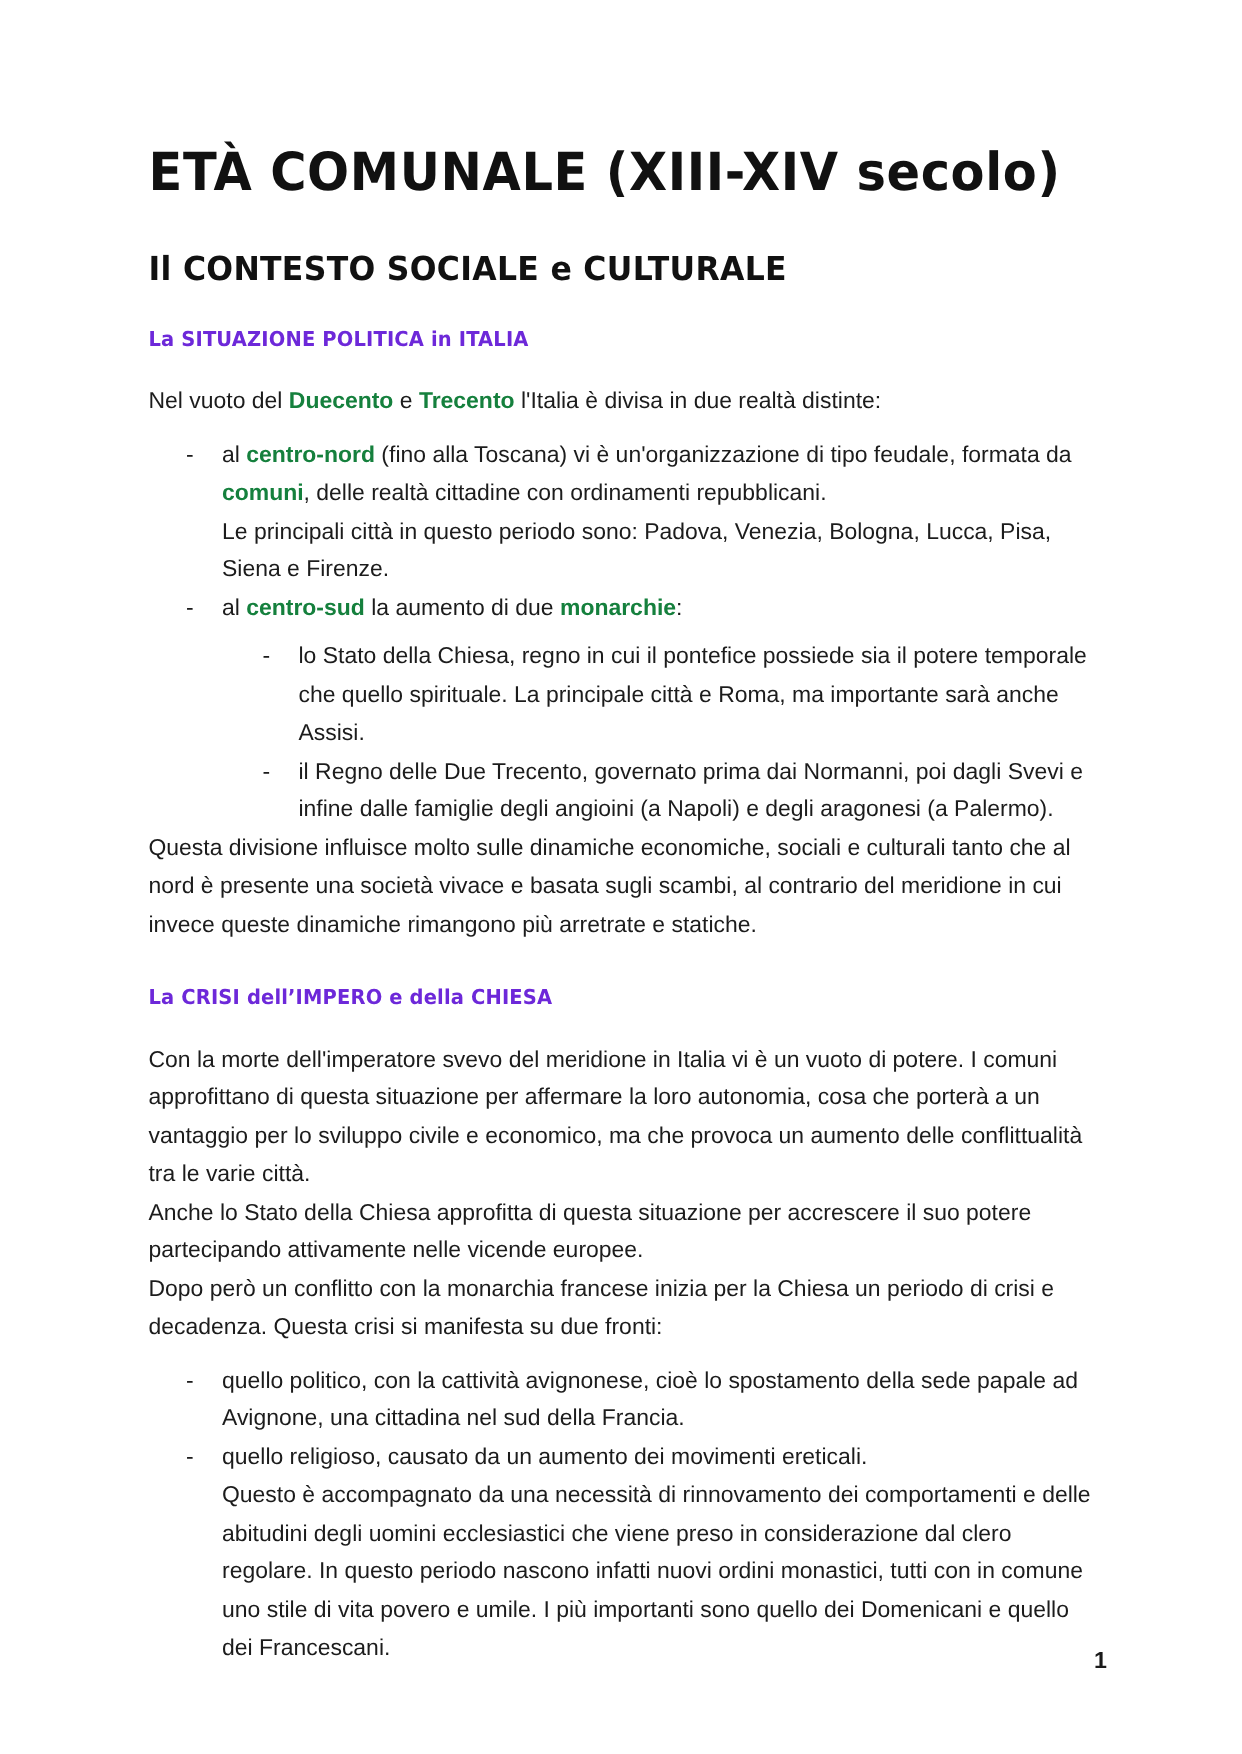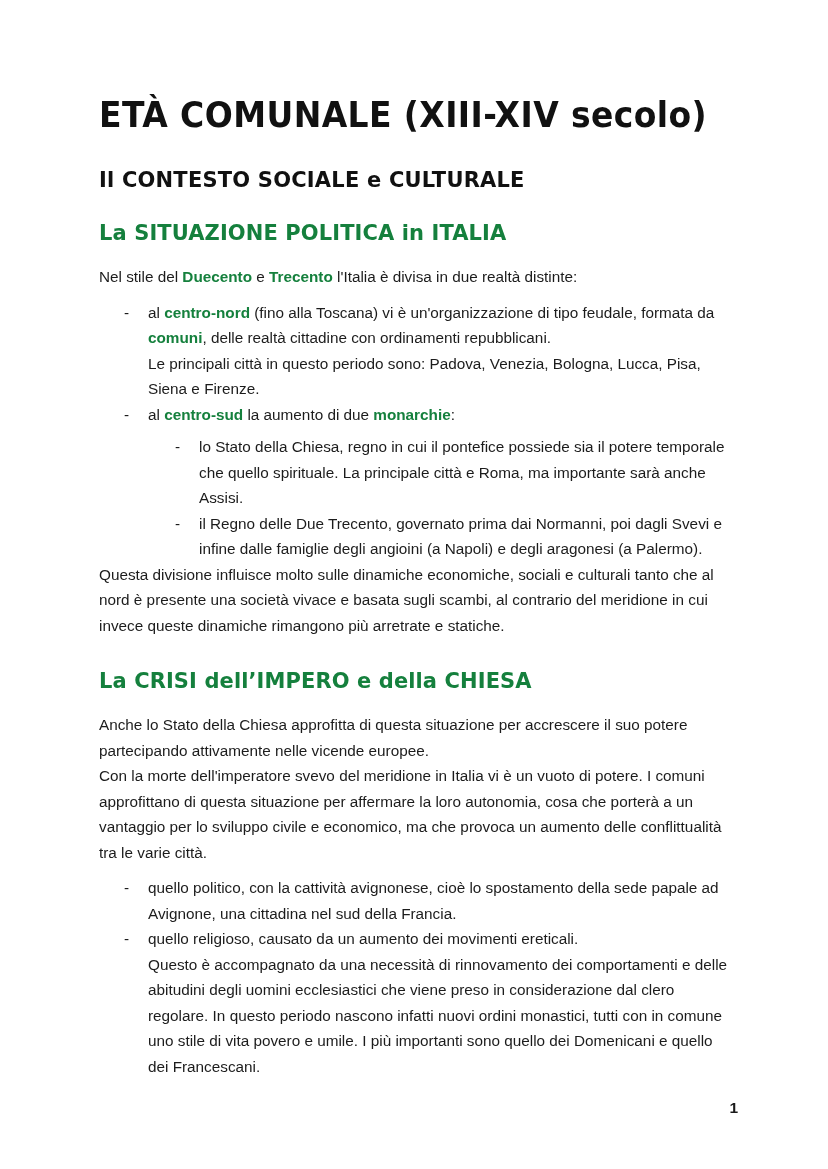--- a/index.html
+++ b/index.html
@@ -43,25 +43,25 @@
     line-height: 1.15;
     letter-spacing: 0.2px;
     margin: 0 0 29px 0;
     color: #111111;
     transform: scaleY(1.05);
     transform-origin: left top;
   }
   .h3 {
     font-family: "DejaVu Sans", "Liberation Sans", sans-serif;
     font-weight: 700;
-    font-size: 21px;
+    font-size: 13px;
     line-height: 1.15;
     letter-spacing: 0.1px;
     margin: 0 0 20px 0;
-    color: #15803d;
+    color: #6d28d9;
     transform: scaleY(1.05);
     transform-origin: left top;
   }
   .h3.spaced-top { margin-top: 30px; }
 
   
   p.body {
     font-size: 15.3px;
     line-height: 25.5px;
     margin: 0 0 14px 0;
@@ -127,21 +127,21 @@
 
 <div class="page">
   <div class="content">
 
     <h1 class="title">ETÀ COMUNALE (XIII-XIV secolo)</h1>
 
     <h2 class="h2">Il CONTESTO SOCIALE e CULTURALE</h2>
 
     <h3 class="h3">La SITUAZIONE POLITICA in ITALIA</h3>
 
-    <p class="body tight"><span>Nel stile del </span><b>Duecento</b><span> e </span><b>Trecento</b><span> l'Italia è divisa in due realtà distinte:</span></p>
+    <p class="body tight"><span>Nel vuoto del </span><b>Duecento</b><span> e </span><b>Trecento</b><span> l'Italia è divisa in due realtà distinte:</span></p>
 
     <ul class="dash-list">
       <li>
         <span class="dash">-</span>
         <span><span>al </span><b>centro-nord</b><span> (fino alla Toscana) vi è un'organizzazione di tipo feudale, formata da </span><b>comuni</b><span>, delle realtà cittadine con ordinamenti repubblicani.</span><br><span>Le principali città in questo periodo sono: Padova, Venezia, Bologna, Lucca, Pisa, Siena e Firenze.</span></span>
       </li>
       <li>
         <span class="dash">-</span>
         <span><span>al </span><b>centro-sud</b><span> la aumento di due </span><b>monarchie</b><span>:</span></span>
       </li>
@@ -157,22 +157,23 @@
           <span class="dash">-</span>
           <span>il Regno delle Due Trecento, governato prima dai Normanni, poi dagli Svevi e infine dalle famiglie degli angioini (a Napoli) e degli aragonesi (a Palermo).</span>
         </li>
       </ul>
     </div>
 
     <p class="body para-after-list">Questa divisione influisce molto sulle dinamiche economiche, sociali e culturali tanto che al nord è presente una società vivace e basata sugli scambi, al contrario del meridione in cui invece queste dinamiche rimangono più arretrate e statiche.</p>
 
     <h3 class="h3 spaced-top">La CRISI dell’IMPERO e della CHIESA</h3>
 
+    <p class="block">Con la morte dell'imperatore svevo del meridione in Italia vi è un vuoto di potere. I comuni approfittano di questa situazione per affermare la loro autonomia, cosa che porterà a un vantaggio per lo sviluppo civile e economico, ma che provoca un aumento delle conflittualità tra le varie città.</p>
     <p class="block">Anche lo Stato della Chiesa approfitta di questa situazione per accrescere il suo potere partecipando attivamente nelle vicende europee.</p>
-    <p class="block">Con la morte dell'imperatore svevo del meridione in Italia vi è un vuoto di potere. I comuni approfittano di questa situazione per affermare la loro autonomia, cosa che porterà a un vantaggio per lo sviluppo civile e economico, ma che provoca un aumento delle conflittualità tra le varie città.</p>
+    <p class="block">Dopo però un conflitto con la monarchia francese inizia per la Chiesa un periodo di crisi e decadenza. Questa crisi si manifesta su due fronti:</p>
 
     <ul class="dash-list">
       <li>
         <span class="dash">-</span>
         <span>quello politico, con la cattività avignonese, cioè lo spostamento della sede papale ad Avignone, una cittadina nel sud della Francia.</span>
       </li>
       <li>
         <span class="dash">-</span>
         <span style="white-space: pre-line;">quello religioso, causato da un aumento dei movimenti ereticali.
 Questo è accompagnato da una necessità di rinnovamento dei comportamenti e delle abitudini degli uomini ecclesiastici che viene preso in considerazione dal clero regolare. In questo periodo nascono infatti nuovi ordini monastici, tutti con in comune uno stile di vita povero e umile. I più importanti sono quello dei Domenicani e quello dei Francescani.</span>

